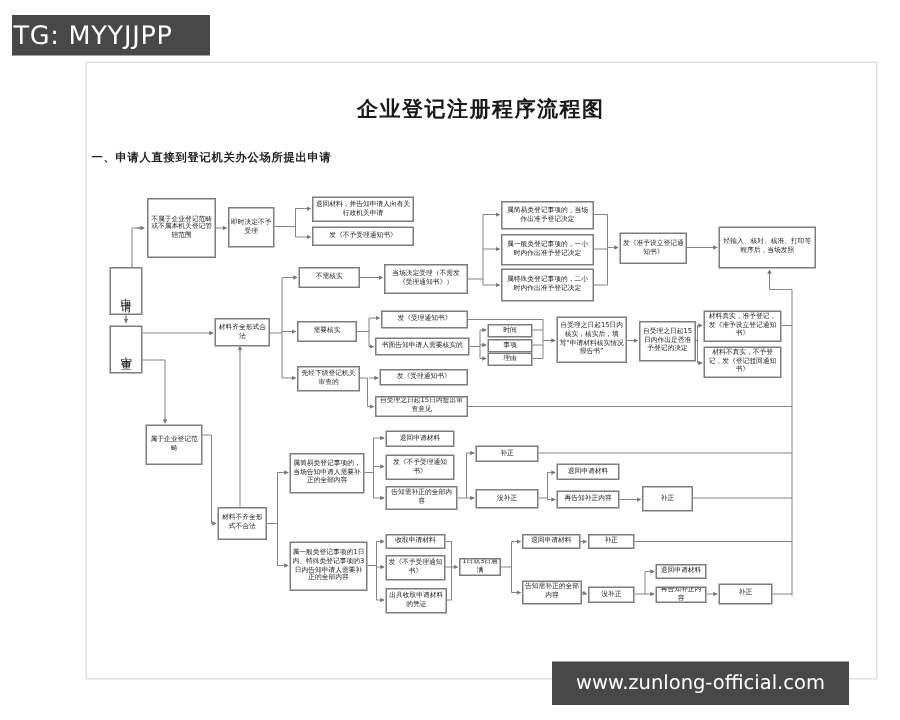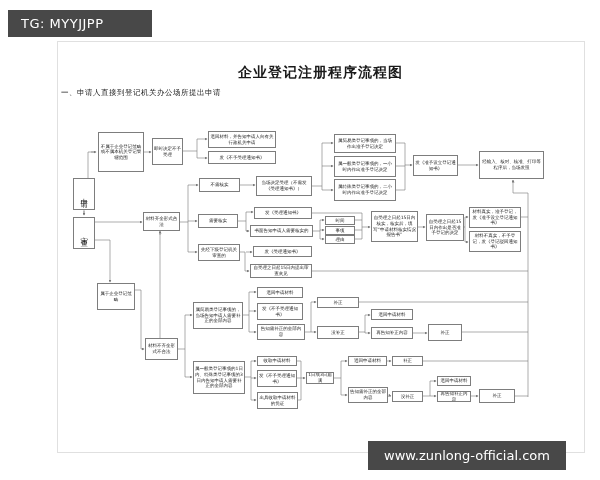--- a/index.html
+++ b/index.html
@@ -3,24 +3,24 @@
 <meta charset="utf-8">
 <style>
   html,body{margin:0;padding:0;background:#fff;}
   #stage{position:relative;width:600px;height:480px;background:#ffffff;overflow:hidden;
          font-family:"DejaVu Sans","Liberation Sans",sans-serif;}
   .page-border{position:absolute;left:57px;top:41px;width:526px;height:410px;
          border:1px solid #e0e0e0;background:#fff;}
   .doc-title{position:absolute;left:57px;top:64px;width:527px;text-align:center;
          font-family:Liberation Sans, sans-serif;font-weight:bold;
          font-size:14px;color:#1a1a1a;letter-spacing:1px;}
-  .section-heading{position:absolute;left:61px;top:88px;font-size:7.5px;font-weight:normal;
+  .section-heading{position:absolute;left:61px;top:100px;font-size:7.5px;font-weight:bold;
          color:#222;letter-spacing:0.5px;}
   .overlay-bar{position:absolute;background:#484848;color:#fff;display:flex;align-items:center;}
-  .bar-top{left:8px;top:10px;width:131px;height:27px;padding-left:13px;font-size:13px;letter-spacing:0.5px;}
+  .bar-top{left:8px;top:10px;width:131px;height:27px;padding-left:1px;font-size:17px;letter-spacing:0.5px;}
   .bar-bottom{left:368px;top:441px;width:198px;height:29px;justify-content:center;font-size:13px;}
   .node{position:absolute;border:0.6px solid #7d7d7d;background:#fff;color:#222;
         font-size:4.5px;line-height:1.25;display:flex;align-items:center;justify-content:center;
         text-align:center;padding:1px;box-sizing:border-box;overflow:hidden;}
   .vtext{writing-mode:vertical-rl;text-orientation:upright;font-size:7.5px;letter-spacing:2px;}
   svg.wires{position:absolute;left:0;top:0;pointer-events:none;}
 </style>
 </head>
 <body>
 

